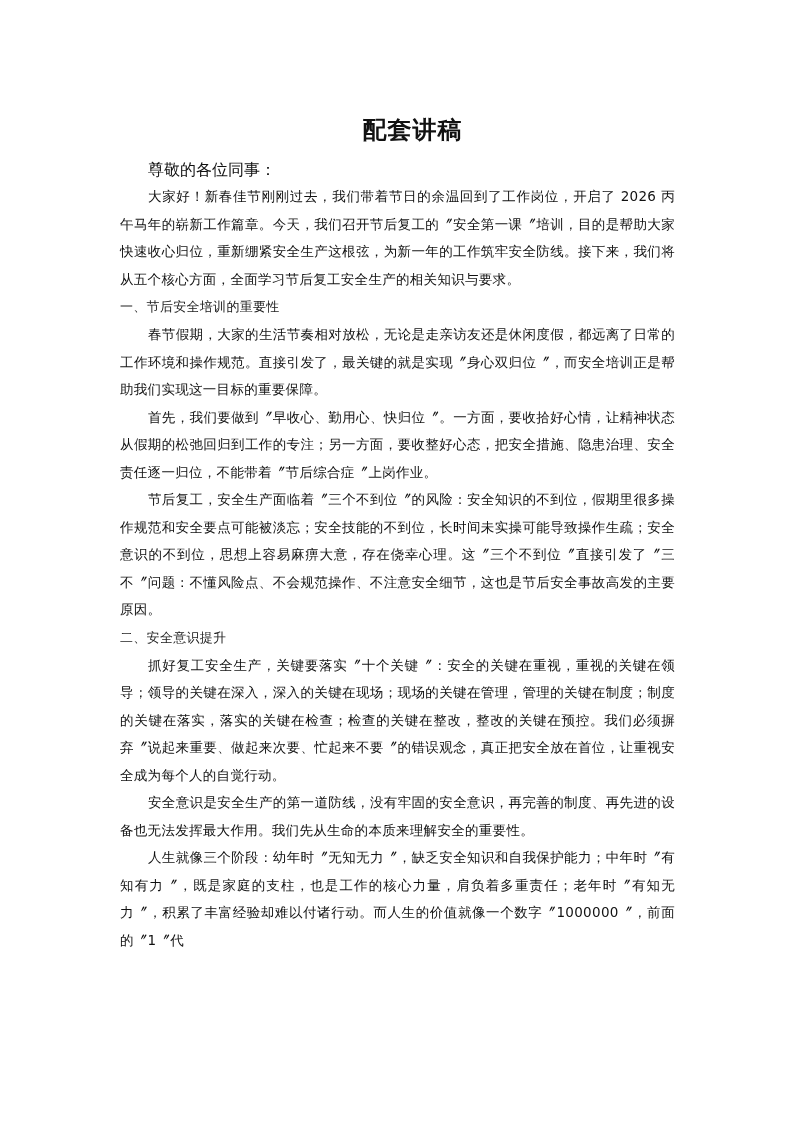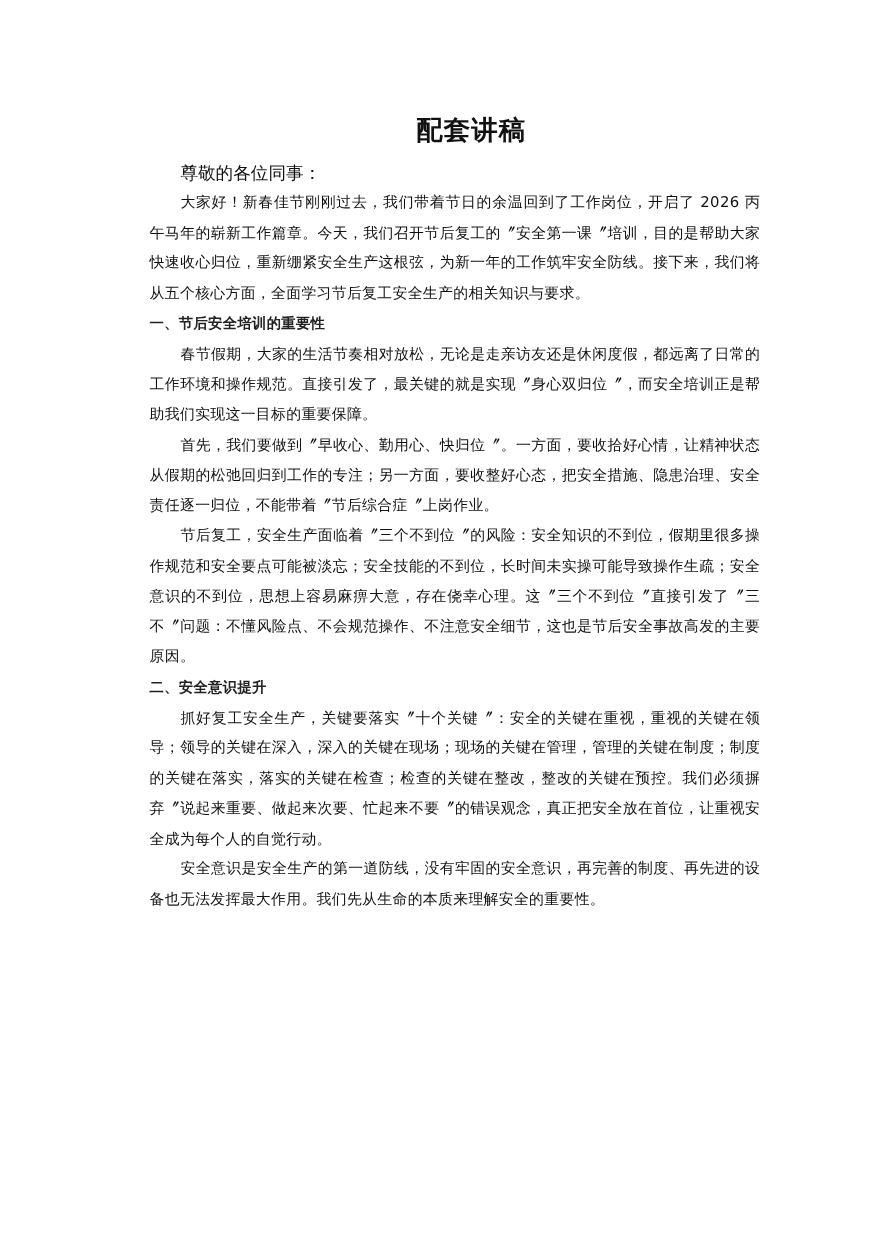--- a/index.html
+++ b/index.html
@@ -1,24 +1,23 @@
 <!DOCTYPE html>
 <html><head>
   <meta charset="utf-8">
   <style>
     html, body { margin: 0; padding: 0; background: #ffffff; }
     body { width: 794px; height: 1123px; position: relative; overflow: hidden; }
     .page {
       position: absolute;
       left: 120px;
-      top: 100px;
+      top: 112px;
       width: 555px;
       font-family: "DejaVu Sans", "Liberation Sans", sans-serif;
       color: #111111;
-      margin-left: 16px;
     }
     .title {
       text-align: center;
       font-family: "DejaVu Sans", sans-serif;
       font-size: 24px;
       font-weight: bold;
       margin: 0 0 8px 30px;
       height: 36px;
       line-height: 36px;
       letter-spacing: 1px;
@@ -38,31 +37,31 @@
       letter-spacing: 0.3px;
     }
     .heading {
       font-size: 13px;
       line-height: 28px;
       text-indent: 0;
       padding-left: 0;
       margin: 0;
       color: #222222;
       font-family: "DejaVu Serif", serif;
-      font-weight: bold;
     }
   </style>
 </head>
 <body>
 
 <div class="page">
   <h1 class="title">配套讲稿</h1>
   <p class="salutation">尊敬的各位同事：</p>
 
   <p class="para">大家好！新春佳节刚刚过去，我们带着节日的余温回到了工作岗位，开启了 2026 丙午马年的崭新工作篇章。今天，我们召开节后复工的〞安全第一课〞培训，目的是帮助大家快速收心归位，重新绷紧安全生产这根弦，为新一年的工作筑牢安全防线。接下来，我们将从五个核心方面，全面学习节后复工安全生产的相关知识与要求。</p>
   <p class="para heading" style="text-indent:0;padding-left:0;"><span style="display:inline-block;width:0;"></span><span style="padding-left:0;">一、节后安全培训的重要性</span></p>
   <p class="para">春节假期，大家的生活节奏相对放松，无论是走亲访友还是休闲度假，都远离了日常的工作环境和操作规范。直接引发了，最关键的就是实现〞身心双归位〞，而安全培训正是帮助我们实现这一目标的重要保障。</p>
   <p class="para">首先，我们要做到〞早收心、勤用心、快归位〞。一方面，要收拾好心情，让精神状态从假期的松弛回归到工作的专注；另一方面，要收整好心态，把安全措施、隐患治理、安全责任逐一归位，不能带着〞节后综合症〞上岗作业。</p>
   <p class="para">节后复工，安全生产面临着〞三个不到位〞的风险：安全知识的不到位，假期里很多操作规范和安全要点可能被淡忘；安全技能的不到位，长时间未实操可能导致操作生疏；安全意识的不到位，思想上容易麻痹大意，存在侥幸心理。这〞三个不到位〞直接引发了〞三不〞问题：不懂风险点、不会规范操作、不注意安全细节，这也是节后安全事故高发的主要原因。</p>
   <p class="para heading" style="text-indent:0;"><span>二、安全意识提升</span></p>
   <p class="para">抓好复工安全生产，关键要落实〞十个关键〞：安全的关键在重视，重视的关键在领导；领导的关键在深入，深入的关键在现场；现场的关键在管理，管理的关键在制度；制度的关键在落实，落实的关键在检查；检查的关键在整改，整改的关键在预控。我们必须摒弃〞说起来重要、做起来次要、忙起来不要〞的错误观念，真正把安全放在首位，让重视安全成为每个人的自觉行动。</p>
   <p class="para">安全意识是安全生产的第一道防线，没有牢固的安全意识，再完善的制度、再先进的设备也无法发挥最大作用。我们先从生命的本质来理解安全的重要性。</p>
+  <p class="para">人生就像三个阶段：幼年时〞无知无力〞，缺乏安全知识和自我保护能力；中年时〞有知有力〞，既是家庭的支柱，也是工作的核心力量，肩负着多重责任；老年时〞有知无力〞，积累了丰富经验却难以付诸行动。而人生的价值就像一个数字〞1000000〞，前面的〞1〞代</p>
 </div>
 
 </body></html>

